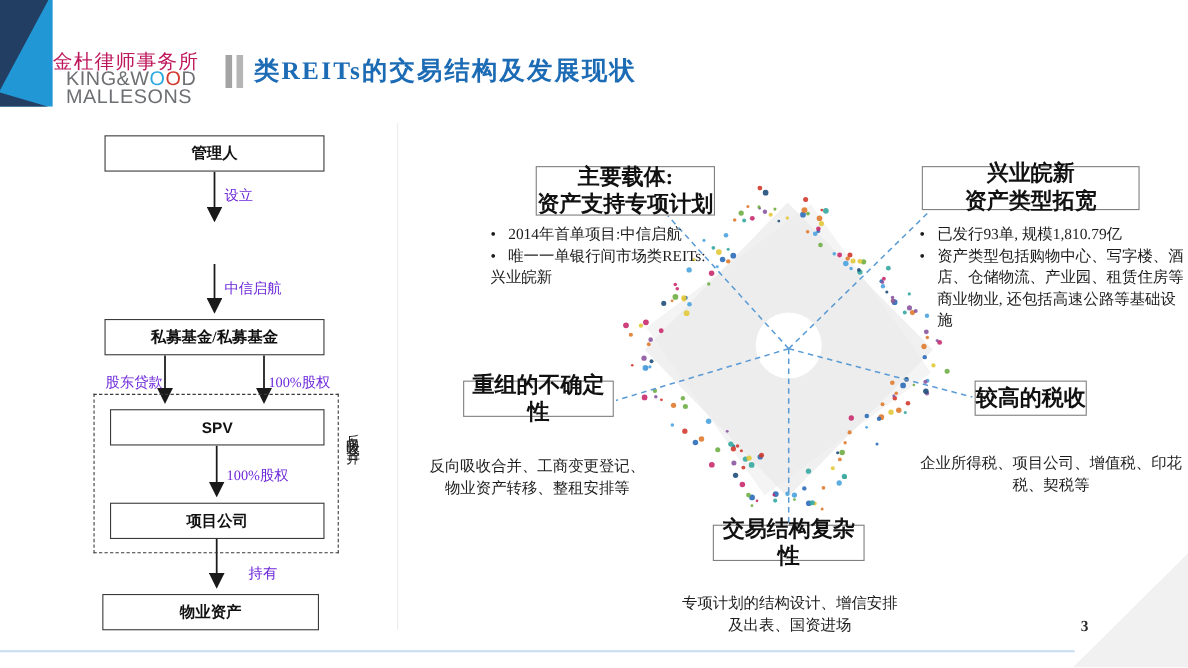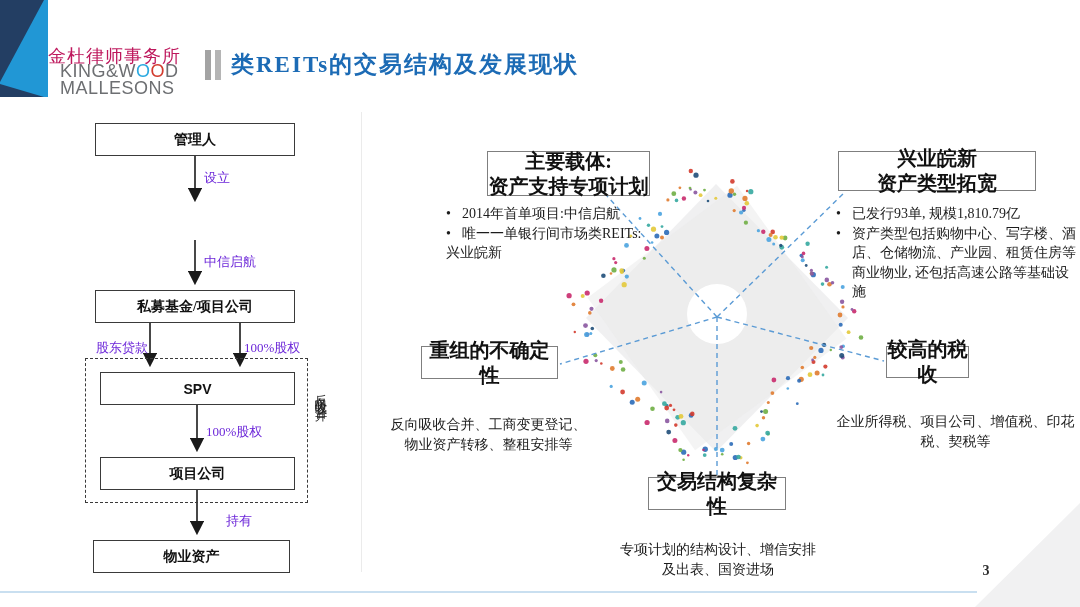--- a/index.html
+++ b/index.html
@@ -274,21 +274,21 @@
       <line x1="150" y1="323" x2="150" y2="365" marker-end="url(#arw)"></line>
       <line x1="240" y1="323" x2="240" y2="365" marker-end="url(#arw)"></line>
       <line x1="197" y1="405" x2="197" y2="450" marker-end="url(#arw)"></line>
       <line x1="197" y1="490" x2="197" y2="533" marker-end="url(#arw)"></line>
     </g>
   </svg>
 
   <div class="dash-group" style="left:85px;top:358px;width:223px;height:145px;"></div>
 
   <div class="fbox" style="left:95px;top:123px;width:200px;height:33px;">管理人</div>
-  <div class="fbox" style="left:95px;top:290px;width:200px;height:33px;">私募基金/项目公司</div>
+  <div class="fbox" style="left:95px;top:290px;width:200px;height:33px;">私募基金/私募基金</div>
   <div class="fbox" style="left:100px;top:372px;width:195px;height:33px;font-family:'Liberation Sans','DejaVu Sans',sans-serif;">SPV</div>
   <div class="fbox" style="left:100px;top:457px;width:195px;height:33px;">项目公司</div>
   <div class="fbox" style="left:93px;top:540px;width:197px;height:33px;">物业资产</div>
 
   <div class="elabel" style="left:204px;top:169px;">设立</div>
   <div class="elabel" style="left:204px;top:253px;">中信启航</div>
   <div class="elabel" style="left:96px;top:339px;">股东贷款</div>
   <div class="elabel" style="left:244px;top:339px;">100%股权</div>
   <div class="elabel" style="left:206px;top:423px;">100%股权</div>
   <div class="elabel" style="left:226px;top:512px;">持有</div>
@@ -325,21 +325,21 @@
         <span class="blt">•</span>
         <span>资产类型包括购物中心、写字楼、酒店、仓储物流、产业园、租赁住房等商业物业, 还包括高速公路等基础设施</span>
       </div>
   </div>
 
   <div class="nodebox" style="left:421px;top:346px;width:137px;height:33px;">
     <span>重组的不确定性</span>
   </div>
   <div class="ndesc center" style="left:386px;top:393px;width:205px;">反向吸收合并、工商变更登记、物业资产转移、整租安排等</div>
 
-  <div class="nodebox" style="left:886px;top:346px;width:83px;height:32px;text-align:center;">
+  <div class="nodebox" style="left:886px;top:346px;width:102px;height:32px;text-align:center;">
     <span>较高的税收</span>
   </div>
   <div class="ndesc center" style="left:831px;top:390px;width:249px;">企业所得税、项目公司、增值税、印花税、契税等</div>
 
   <div class="nodebox" style="left:648px;top:477px;width:138px;height:33px;">
     <span>交易结构复杂性</span>
   </div>
   <div class="ndesc center" style="left:617px;top:518px;width:202px;">专项计划的结构设计、增信安排及出表、国资进场</div>
 
   <div class="page-num">3</div>

